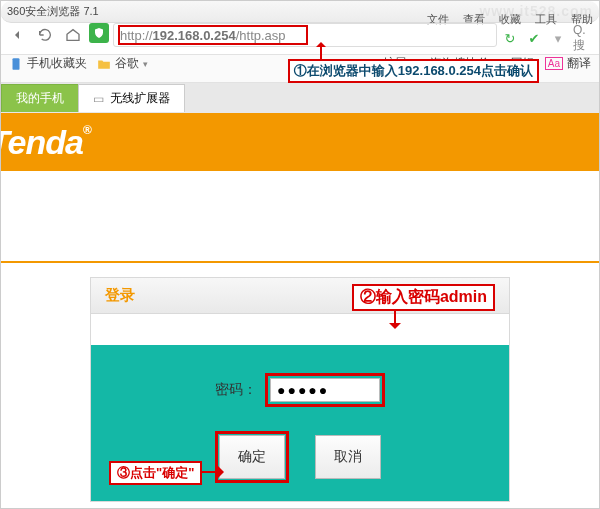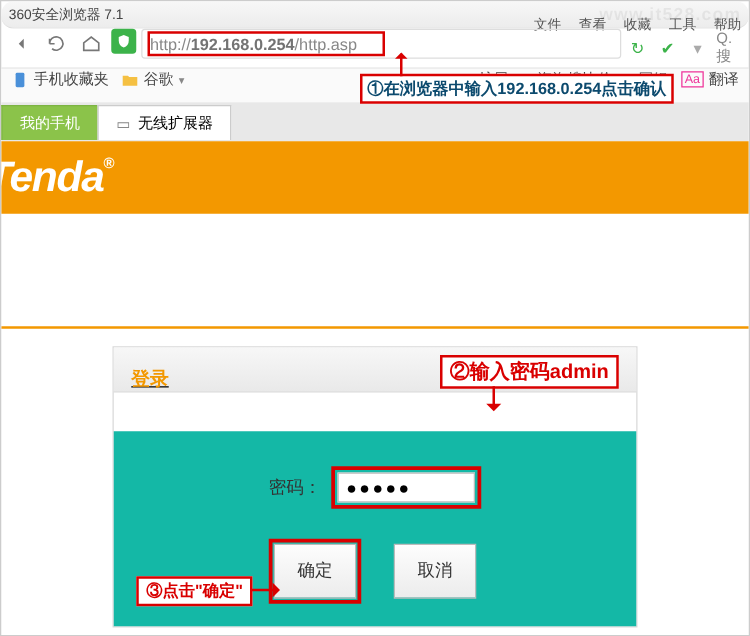--- a/index.html
+++ b/index.html
@@ -24,21 +24,21 @@
   .callout1::after { content:""; position:absolute; left:26px; top:-24px; border:5px solid transparent; border-bottom-color:#d90000; }
   .tabbar { height:30px; display:flex; align-items:center; background:#e8e8e8; }
   .tab { height:28px; padding:0 14px; display:flex; align-items:center; font-size:12px; border:1px solid #ccc; border-bottom:none; margin-right:-1px; }
   .tab.green { background:#8bc34a; color:#fff; border-color:#7cb342; }
   .tab.active { background:#fff; }
   .brandbar { height:58px; background:#f39800; display:flex; align-items:center; padding-left:0; position:relative; }
   .brand { color:#fff; font-size:34px; font-weight:700; font-style:italic; letter-spacing:-1px; margin-left:-12px; }
   .brand sup { font-size:12px; font-style:normal; vertical-align:top; }
   .orange-line { height:2px; background:#f39800; margin-top:90px; }
   .login-card { width:420px; margin:14px auto 0; border:1px solid #d9d9d9; position:relative; }
-  .card-head { height:36px; background:linear-gradient(#f7f7f7,#e9e9e9); border-bottom:1px solid #d9d9d9; display:flex; align-items:flex-end; padding:0 14px;text-decoration:underline; }
+  .card-head { height:36px; background:linear-gradient(#f7f7f7,#e9e9e9); border-bottom:1px solid #d9d9d9; display:flex; align-items:center; padding:0 14px; }
   .card-title { color:#f39800; font-size:15px; font-weight:600; }
   .callout2 { position:absolute; right:14px; top:6px; border:2px solid #d90000; background:#fff; padding:1px 6px; font-size:16px; color:#d90000; font-weight:600; }
   .callout2::after { content:""; position:absolute; left:40px; bottom:-18px; width:2px; height:18px; background:#d90000; }
   .callout2::before { content:""; position:absolute; left:35px; bottom:-26px; border:6px solid transparent; border-top-color:#d90000; }
   .card-body { padding:28px 20px 22px; background:#14b8a6;margin-top:31px; }
   .field-row { display:flex; align-items:center; justify-content:center; gap:8px; margin-bottom:28px; }
   .lbl { font-size:14px; color:#333; }
   .pw-wrap { border:3px solid #d90000; padding:2px; }
   .pw { width:110px; height:24px; border:1px solid #bbb; padding:0 6px; font-size:14px; letter-spacing:2px; }
   .btn-row { display:flex; justify-content:center; gap:30px; align-items:center; position:relative; }

